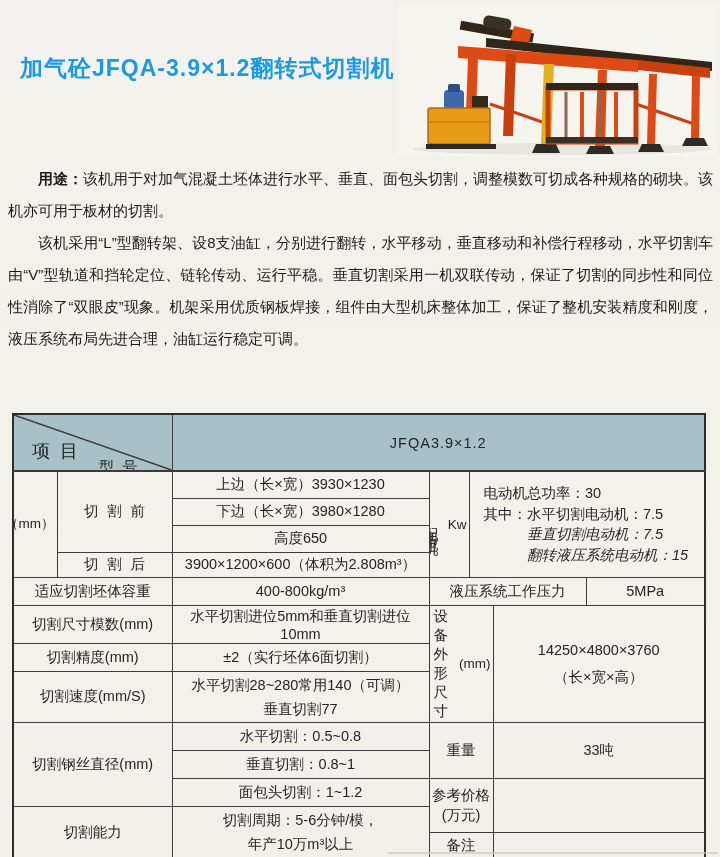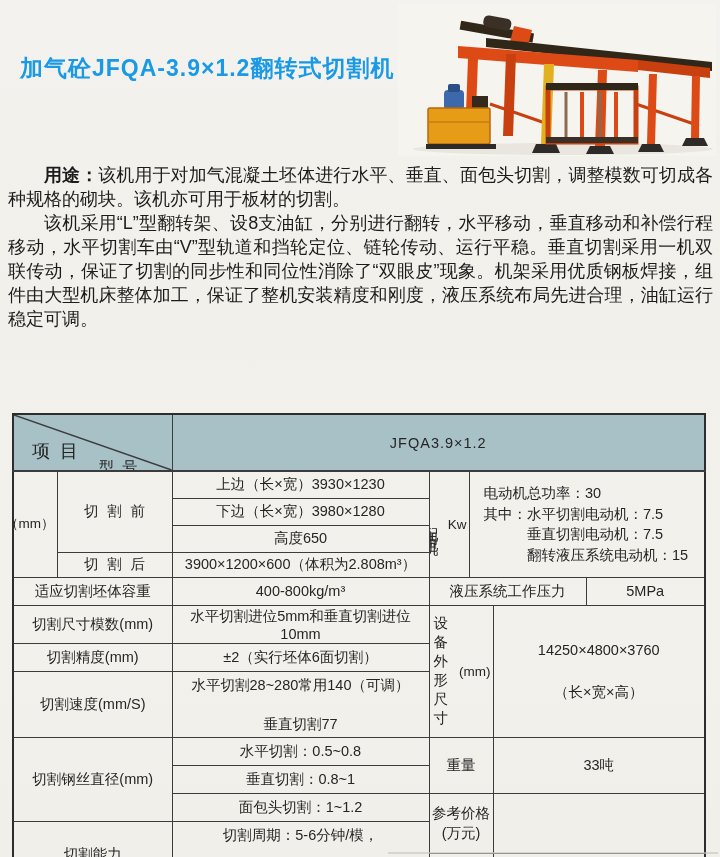--- a/index.html
+++ b/index.html
@@ -6,46 +6,46 @@
   body{width:720px;height:857px;font-family:"Liberation Sans","DejaVu Sans",sans-serif;}
   .page{position:relative;width:720px;height:857px;overflow:hidden;
         background:linear-gradient(180deg,#f4f2ee 0%,#f2f0ea 35%,#f3f1ec 70%,#f1efe9 100%);}
   
   .doc-title{position:absolute;left:20px;top:53px;font-size:23px;font-weight:bold;
              color:#1a9ae6;letter-spacing:1px;white-space:nowrap;}
   .photo{position:absolute;left:398px;top:4px;width:318px;height:152px;}
   .h-sec{position:absolute;left:8px;font-size:20px;font-weight:bold;color:#151515;letter-spacing:2px;}
   .h-feat{top:127px;}
   .h-param{top:383px;}
-  .intro{position:absolute;left:8px;top:163px;width:705px;font-size:18px;line-height:24px;
+  .intro{position:absolute;left:8px;top:163px;width:705px;font-size:15px;line-height:32px;
          color:#1c1c1c;text-align:justify;}
   .intro p{margin:0;text-indent:2em;}
   .intro b{font-weight:bold;}
   
   .spec-wrap{position:absolute;left:12px;top:413px;}
   table.spec{border-collapse:collapse;table-layout:fixed;width:692px;border:2.5px solid #2d2d2d;}
   table.spec td{border:1.5px solid #3c3c3c;font-size:14.5px;color:#262626;
                 text-align:center;vertical-align:middle;padding:1px 2px;overflow:hidden;}
   tr.hrow td{border-bottom-width:2.5px;}
   .hd-bg{background:#a7c1c6;}
   td.diag{position:relative;}
   td.diag svg{position:absolute;left:0;top:0;width:100%;height:100%;}
   .corner-model{position:absolute;top:7px;right:26px;font-size:15px;letter-spacing:0.55em;color:#222;margin-top:36px;}
   .corner-item{position:absolute;bottom:7px;left:18px;font-size:18px;letter-spacing:0.55em;color:#222;}
   .model-cell{font-size:22px;color:#1f2429;letter-spacing:1px;}
   .vtext{writing-mode:vertical-lr;text-orientation:upright;letter-spacing:0.28em;
          display:inline-block;line-height:1;font-size:15px;}
   .vstack{display:flex;flex-direction:row;align-items:center;justify-content:flex-end;gap:9px;}
   .sp{letter-spacing:0.6em;text-indent:0.6em;}
-  .lines{display:flex;flex-direction:column;justify-content:center;gap:15px;}
+  .lines{display:flex;flex-direction:column;justify-content:center;gap:0;}
   .lines span{display:block;line-height:24px;}
   .dims-val span{line-height:27px;}
   .motor-cell{text-align:left;}
   .motor-cell div{line-height:20.5px;padding-left:12px;text-align:left;}
-  .motor-cell div.ind{padding-left:calc(12px + 3em);}
+  .motor-cell div.ind{padding-left:calc(12px + 3em);font-style:italic;}
   .wrap2{display:inline-block;width:2.2em;word-break:break-all;line-height:19px;font-size:14.5px;}
   .unit-h{font-size:13.5px;}
   .smudge{position:absolute;left:388px;top:852px;width:330px;height:2px;background:#c9c6be;opacity:.65;}
 </style>
 </head>
 <body>
 
 <div class="page">
 
   <div class="photo">

